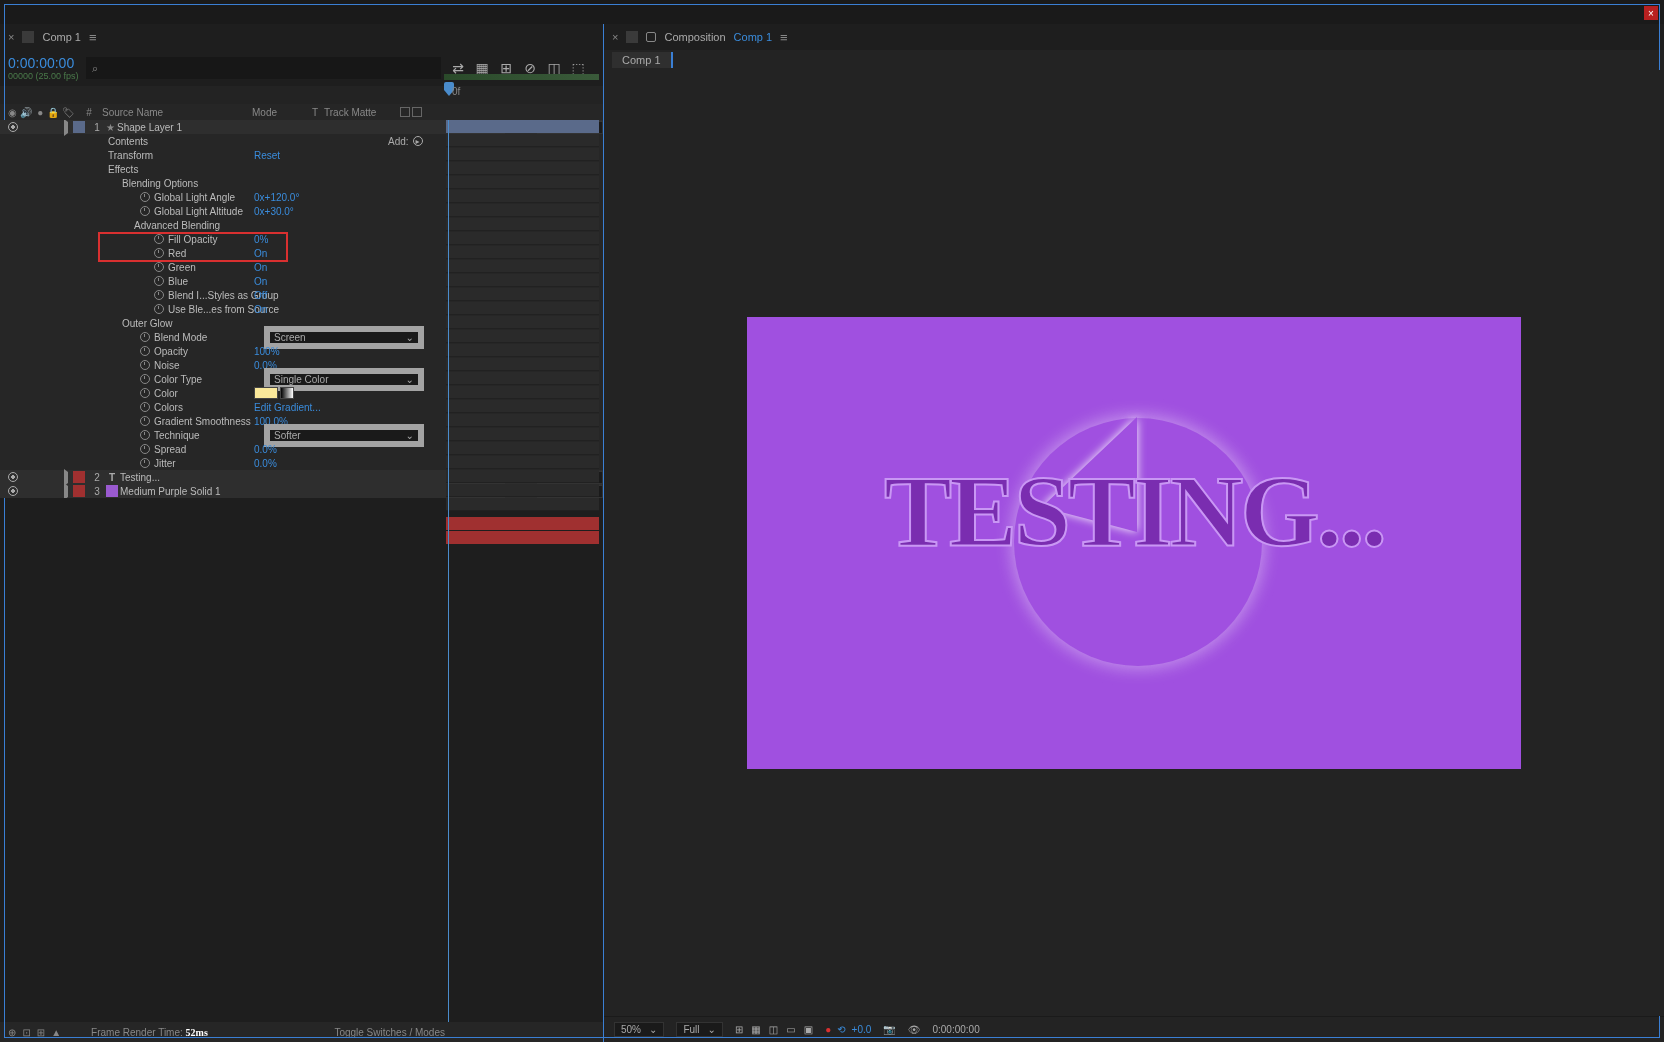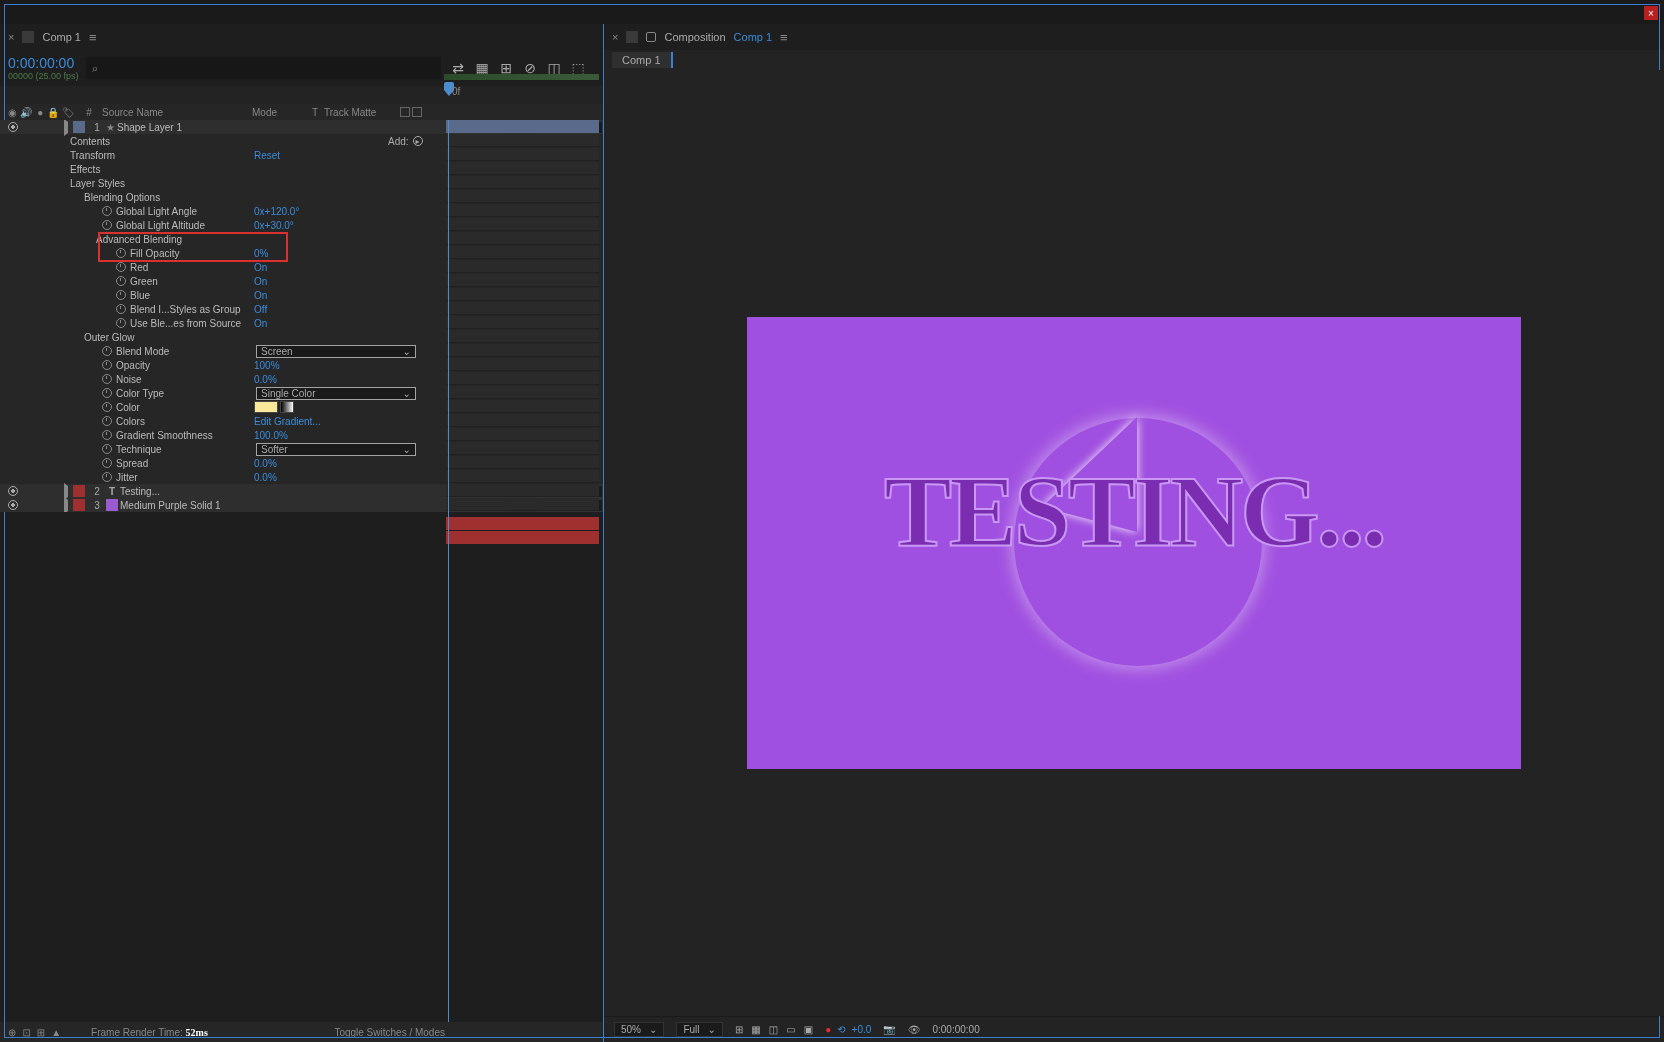--- a/index.html
+++ b/index.html
@@ -48,29 +48,29 @@
 .row .eye { width: 10px; height: 10px; border-radius: 50%; border: 1px solid #aaa; background: radial-gradient(circle, #aaa 30%, transparent 30%); }
 .row .tri { width: 0; height: 0; border-top: 3px solid transparent; border-bottom: 3px solid transparent; border-left: 4px solid #888; margin-left: 2px; }
 .row .tri.open { transform: rotate(90deg); }
 .row .num { width: 18px; text-align: center; color: #aaa; }
 .row .swatch { width: 12px; height: 12px; margin: 0 3px; }
 .row .star { color: #888; font-size: 10px; }
 .row .name { flex: 1; color: #bbb; padding-left: 2px; }
 .row .mode-dd { width: 56px; background: #1a1a1a; border: 1px solid #333; font-size: 10px; padding: 0 2px; display: flex; justify-content: space-between; color: #aaa; }
 .row .tm-dd { width: 66px; background: #1a1a1a; border: 1px solid #333; font-size: 10px; padding: 0 2px; display: flex; justify-content: space-between; color: #aaa; margin-left: 16px; }
 .row .tm-ico { width: 12px; height: 12px; border: 1px solid #666; border-radius: 50%; margin-left: 4px; }
-.prop-row { display: flex; align-items: center; height: 14px; font-size: 10px; padding-left: 44px; }
+.prop-row { display: flex; align-items: center; height: 14px; font-size: 10px; padding-left: 82px; }
 .prop-row .twirl { width: 10px; display: flex; justify-content: center; }
 .prop-row .twirl .tri { border-left-color: #888; }
 .prop-row .indent { display: inline-block; }
 .prop-row .stopwatch { width: 10px; height: 10px; border: 1px solid #888; border-radius: 50%; margin: 0 4px; position: relative; }
 .prop-row .stopwatch::after { content: ''; position: absolute; top: 1px; left: 3px; width: 1px; height: 3px; background: #888; }
 .prop-row .pname { color: #bbb; }
 .prop-row .pval { color: #3a8cdc; position: absolute; left: 254px; }
-.prop-row .dd { position: absolute; left: 256px; width: 160px; background: #1a1a1a; border: 1px solid #a3a3a3; padding: 0 4px; display: flex; justify-content: space-between; color: #aaa; gap: 48px; }
+.prop-row .dd { position: absolute; left: 264px; width: 160px; background: #1a1a1a; border: 6px solid #a3a3a3; padding: 0 4px; display: flex; justify-content: space-between; color: #aaa; gap: 48px; }
 .prop-row .color-sw { position: absolute; left: 254px; width: 24px; height: 12px; background: #fae89a; border: 1px solid #444; }
 .prop-row .grad-sw { position: absolute; left: 280px; width: 14px; height: 12px; background: linear-gradient(to right, #000, #fff); border: 1px solid #444; }
 .highlight-box { position: absolute; border: 2px solid #d93030; pointer-events: none; }
 .add-btn { position: absolute; left: 388px; color: #aaa; font-size: 10px; display: flex; align-items: center; gap: 4px; }
 .add-btn .circ { width: 10px; height: 10px; border: 1px solid #aaa; border-radius: 50%; display: flex; align-items: center; justify-content: center; font-size: 8px; }
 .tl-area { position: absolute; left: 440px; top: 0; right: 0; bottom: 0; }
 .tl-block { position: absolute; left: 6px; right: 4px; height: 13px; }
 .tl-block.shape { background: #5a6a8a; top: 0; }
 .tl-block.text { background: #a03030; top: 397px; }
 .tl-block.solid { background: #a03030; top: 411px; }
@@ -187,27 +187,20 @@
             <span class="indent" style="width:16px;"></span>
             <span class="pname">Transform</span>
             <span class="pval">Reset</span>
           </div>
       <div class="prop-row">
             <span class="twirl">
               <span class="tri"></span>
             </span>
             <span class="indent" style="width:16px;"></span>
             <span class="pname">Effects</span>
-          </div>
-      <div class="prop-row">
-            <span class="twirl">
-              <span class="tri open"></span>
-            </span>
-            <span class="indent" style="width:16px;"></span>
-            <span class="pname">Layer Styles</span>
           </div>
       <div class="prop-row">
             <span class="twirl">
               <span class="tri open"></span>
             </span>
             <span class="indent" style="width:30px;"></span>
             <span class="pname">Blending Options</span>
           </div>
       <div class="prop-row">
             <span class="indent" style="width:54px;"></span>

